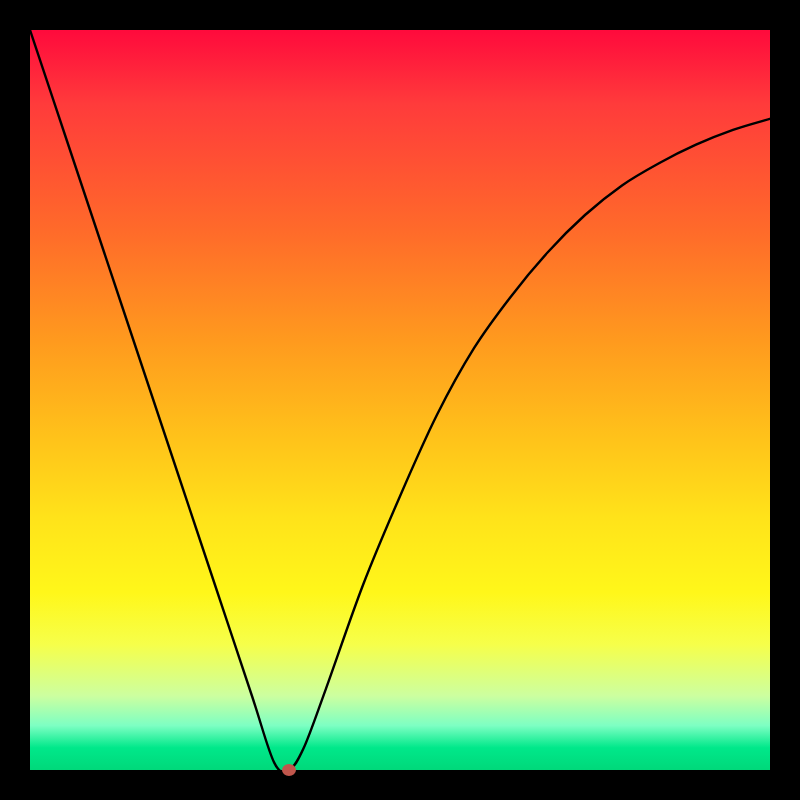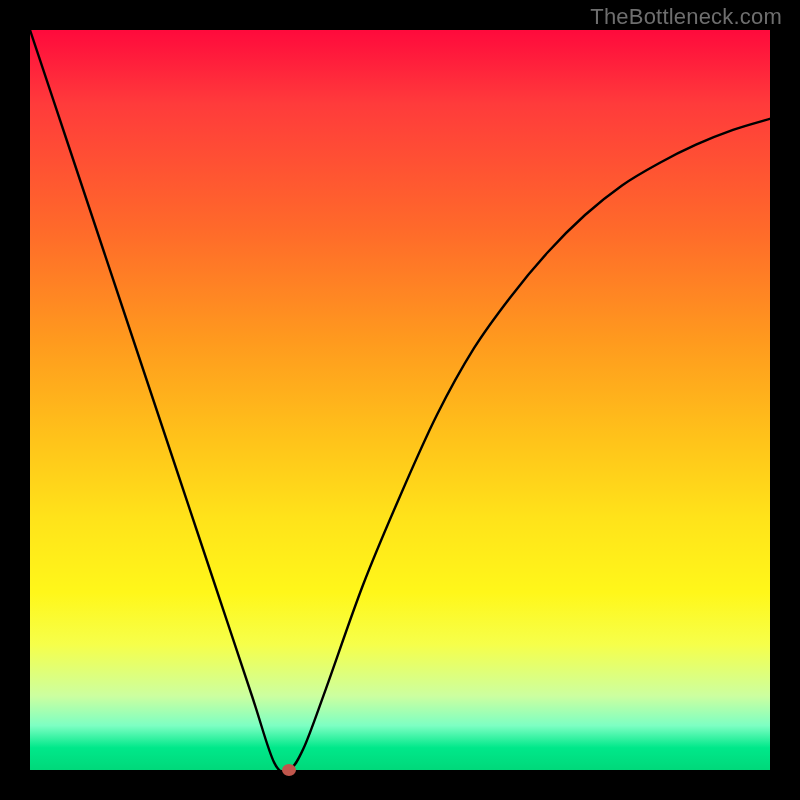--- a/index.html
+++ b/index.html
@@ -61,21 +61,20 @@
     height: 12px;
     border-radius: 50%;
     background: #c0564c;
     transform: translate(-50%, -50%);
   }
 </style>
 </head>
 <body>
 
 <div class="frame">
-  <div class="watermark">TheBottleneck.com</div>
 
   <div class="plot-area">
     <svg class="curve" viewBox="0 0 740 740" preserveAspectRatio="none">
       <path id="curve-path" fill="none" stroke="#000000" stroke-width="2.4" stroke-linejoin="round" stroke-linecap="round" d="M 0 0 C 6.166666666666667 18.5, 24.666666666666664 74, 37 111 C 49.333333333333336 148, 61.666666666666664 185, 74 222 C 86.33333333333333 259, 98.66666666666667 295.99999999999994, 111 332.99999999999994 C 123.33333333333333 369.99999999999994, 135.66666666666666 407, 148 444 C 160.33333333333334 481, 172.66666666666666 518, 185 555 C 197.33333333333334 592, 212.13333333333333 636.4, 222 666 C 231.86666666666667 695.6, 238.03333333333336 720.2666666666667, 244.20000000000002 732.6 C 250.36666666666667 744.9333333333334, 254.06666666666666 742.4666666666667, 259 740 C 263.93333333333334 737.5333333333333, 267.6333333333333 731.3666666666666, 273.8 717.8 C 279.9666666666667 704.2333333333333, 286.1333333333333 685.7333333333333, 296 658.6 C 305.8666666666667 631.4666666666667, 320.6666666666667 587.0666666666667, 333 555 C 345.3333333333333 522.9333333333333, 357.66666666666663 494.56666666666666, 370 466.2 C 382.33333333333337 437.8333333333333, 394.66666666666674 409.4666666666667, 407.00000000000006 384.8 C 419.33333333333337 360.1333333333333, 431.6666666666667 337.9333333333334, 444 318.20000000000005 C 456.3333333333333 298.4666666666667, 468.6666666666667 282.43333333333334, 481 266.4 C 493.3333333333333 250.36666666666665, 505.6666666666667 235.56666666666666, 518 222 C 530.3333333333334 208.43333333333334, 542.6666666666666 196.1, 555 185 C 567.3333333333334 173.9, 579.6666666666666 164.0333333333333, 592 155.39999999999998 C 604.3333333333334 146.76666666666665, 616.6666666666666 139.98333333333338, 629 133.20000000000005 C 641.3333333333334 126.41666666666673, 653.6666666666666 120.25000000000006, 666 114.70000000000005 C 678.3333333333334 109.15000000000003, 690.6666666666666 104.21666666666665, 703 99.89999999999998 C 715.3333333333334 95.5833333333333, 733.8333333333334 90.64999999999996, 740 88.79999999999995"></path>
     </svg>
     <div id="marker" class="marker" style="left: 259px; top: 740px; background: rgb(192, 86, 76);"></div>
   </div>
 </div>
 
 </body></html>

